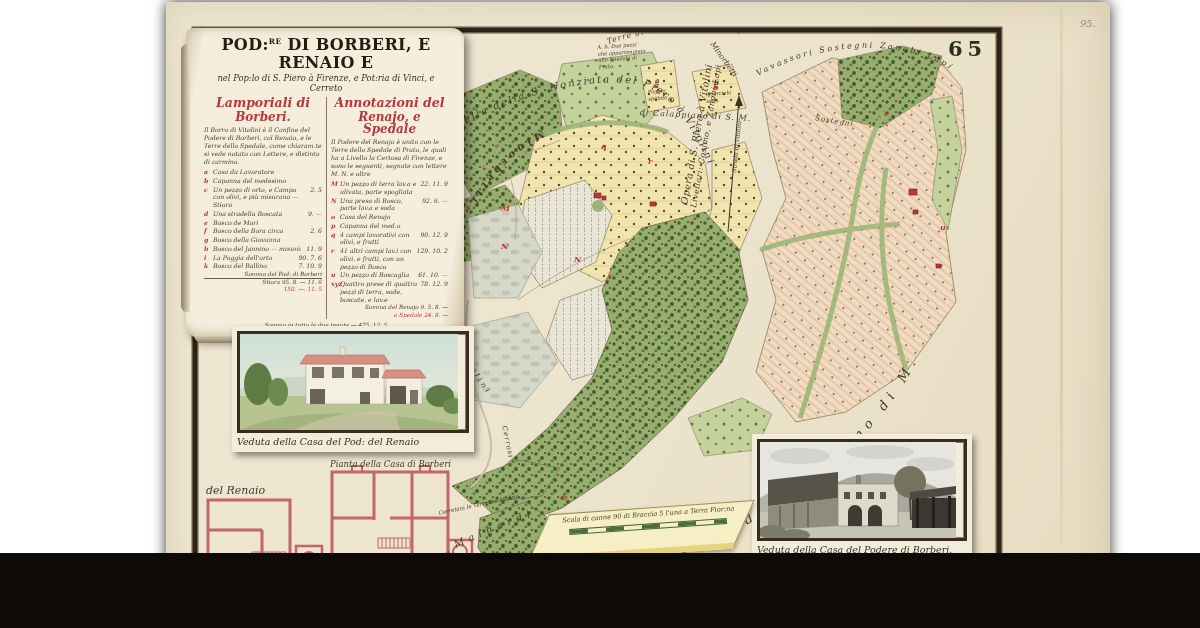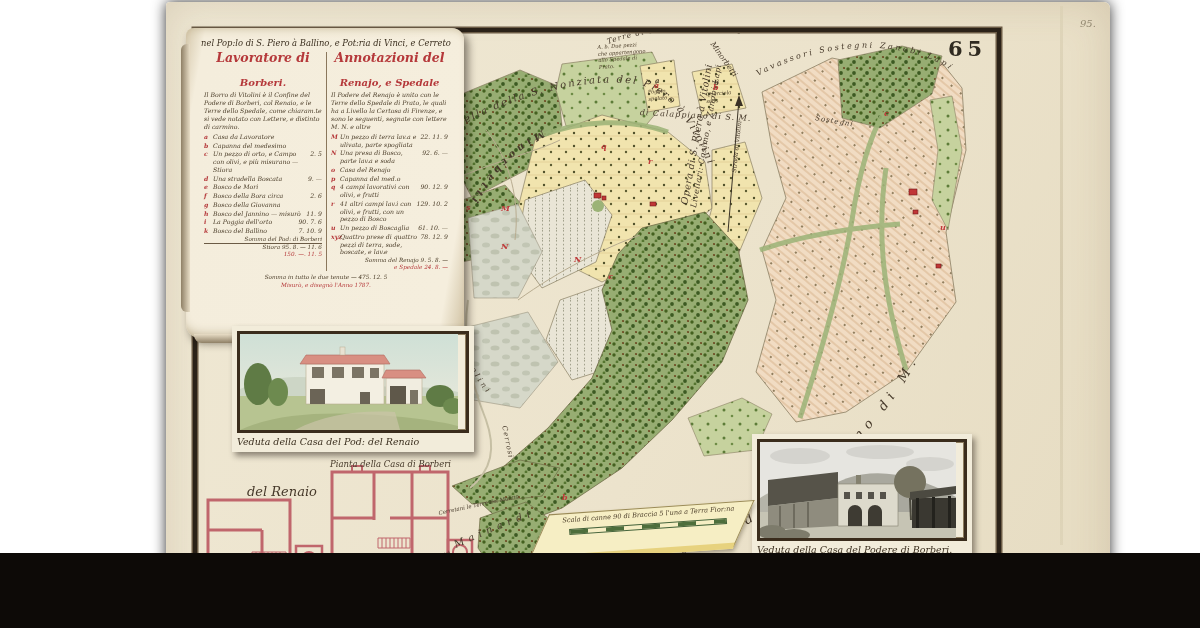--- a/index.html
+++ b/index.html
@@ -35,21 +35,21 @@
   .scroll:after{content:"";position:absolute;left:8px;right:10px;bottom:-5px;height:9px;
           background:linear-gradient(#e8ddc6,#8f8066);border-radius:0 0 8px 8px;}
   .t1{font:bold 16px/1.1 "DejaVu Serif",serif;letter-spacing:.4px;text-align:center;color:#241c12;}
   .t1 sup{font-size:7.5px;}
   .t2{font:bold 13px/1.15 "DejaVu Serif",serif;letter-spacing:.6px;text-align:center;color:#241c12;}
   .t3{font:italic 8.4px/1.2 "DejaVu Serif",serif;text-align:center;color:#3a2e1e;margin-top:2px;}
   .cols{display:flex;margin-top:4px;}
   .col{width:50%;padding:0 4px;box-sizing:border-box;}
   .col.right{border-left:1px solid #8a775c;}
   .chead{font:italic bold 12.5px/1 "DejaVu Serif",serif;color:#b5383a;text-align:center;}
-  .chead .sub{font-size:10px;display:block;margin-top:13px;}
+  .chead .sub{font-size:12px;display:block;margin-top:1px;}
   .intro{font:italic 6.2px/1.3 "DejaVu Serif",serif;color:#4a3c28;margin:3px 0 2px;}
   .itm{display:flex;font:italic 6.2px/1.25 "DejaVu Serif",serif;color:#4a3c28;margin-bottom:1px;}
   .lt{color:#b5383a;font-weight:bold;width:9px;flex:none;}
   .tx{flex:1;}
   .vl{flex:none;margin-left:3px;white-space:nowrap;}
   .tot{font:italic 5.7px/1.25 "DejaVu Serif",serif;color:#4a3c28;text-align:right;}
   .tot.rule{border-top:.5px solid #6b5b45;}
   .tot.red{color:#b5383a;}
   .sfoot{text-align:center;font:italic 5.7px/1.3 "DejaVu Serif",serif;color:#4a3c28;margin-top:3px;}
   .sfoot .r2{color:#b5383a;}
@@ -276,25 +276,26 @@
     <span class="red-letter" style="left:501px;top:241px">N</span>
     <span class="red-letter" style="left:574px;top:254px">N</span>
     <span class="red-letter" style="left:608px;top:271px">c</span>
     <span class="red-letter" style="left:884px;top:108px">c</span>
     <span class="red-letter" style="left:562px;top:492px">b</span>
     <span class="red-letter" style="left:503px;top:560px">b</span>
     <span class="red-letter" style="left:940px;top:222px">u</span>
   </div>
 
   <div class="scroll">
-    <div class="t3">nel Pop:lo di S. Piero à Ballino, e Pot:ria di Vinci, e Cerreto</div>
+    <div class="t1"><span>POD:</span><sup>RE</sup><span> DI BORBERI, E RENAIO E</span></div>
+    <div class="t3">nel Pop:lo di S. Piero à Firenze, e Pot:ria di Vinci, e Cerreto</div>
     <div class="cols">
       <div class="col">
         <div class="chead">
-          <span>Lavoratore di</span><span class="sub">Borberi.</span>
+          <span>Lamporiali di</span><span class="sub">Borberi.</span>
         </div>
         <div class="intro">Il Borro di Vitolini è il Confine del Podere di Borberi, col Renaio, e le Terre dello Spedale, come chiaram.te si vede notato con Lettere, e distinto di carmino.</div>
         <div class="itm">
             <span class="lt">a</span>
             <span class="tx">Casa da Lavoratore</span>
             <span class="vl"></span>
           </div>
         <div class="itm">
             <span class="lt">b</span>
             <span class="tx">Capanna del medesimo</span>
@@ -430,21 +431,21 @@
         <rect x="150" y="52" width="16" height="18" fill="#5f584a"></rect>
         <rect x="170" y="56" width="8" height="14" fill="#7b7464"></rect>
         <ellipse cx="200" cy="62" rx="14" ry="11" fill="#5f7b45"></ellipse>
         <ellipse cx="213" cy="72" rx="10" ry="8" fill="#6d8a4f"></ellipse>
         <path d="M55,96 C85,80 120,76 155,78 L160,96 Z" fill="#cbc5a8" opacity=".7"></path>
       </svg>
     </div>
     <div class="caption">Veduta della Casa del Pod: del Renaio</div>
   </div>
 
-  <div class="maplabel" style="left:206px;top:484px;font-size:13px;margin-left:41px;">del Renaio</div>
+  <div class="maplabel" style="left:206px;top:484px;font-size:11px;">del Renaio</div>
   <div class="maplabel" style="left:330px;top:459px;font-size:8.5px;">Pianta della Casa di Borberi</div>
   <div class="maplabel" style="left:268px;top:575px;font-size:6px;">Scala di Braccia 20 a Terra Fiorentina</div>
 
   <div class="inset" style="left:752px;top:434px;width:210px;text-decoration:underline;">
     <div class="frame2">
       <svg width="196" height="96" viewBox="0 0 196 96">
         <rect width="196" height="96" fill="#e6e5e0"></rect>
         <g fill="#d2d1cb" opacity=".85">
             <ellipse cx="40" cy="14" rx="30" ry="8"></ellipse>
             <ellipse cx="120" cy="10" rx="34" ry="7"></ellipse>

